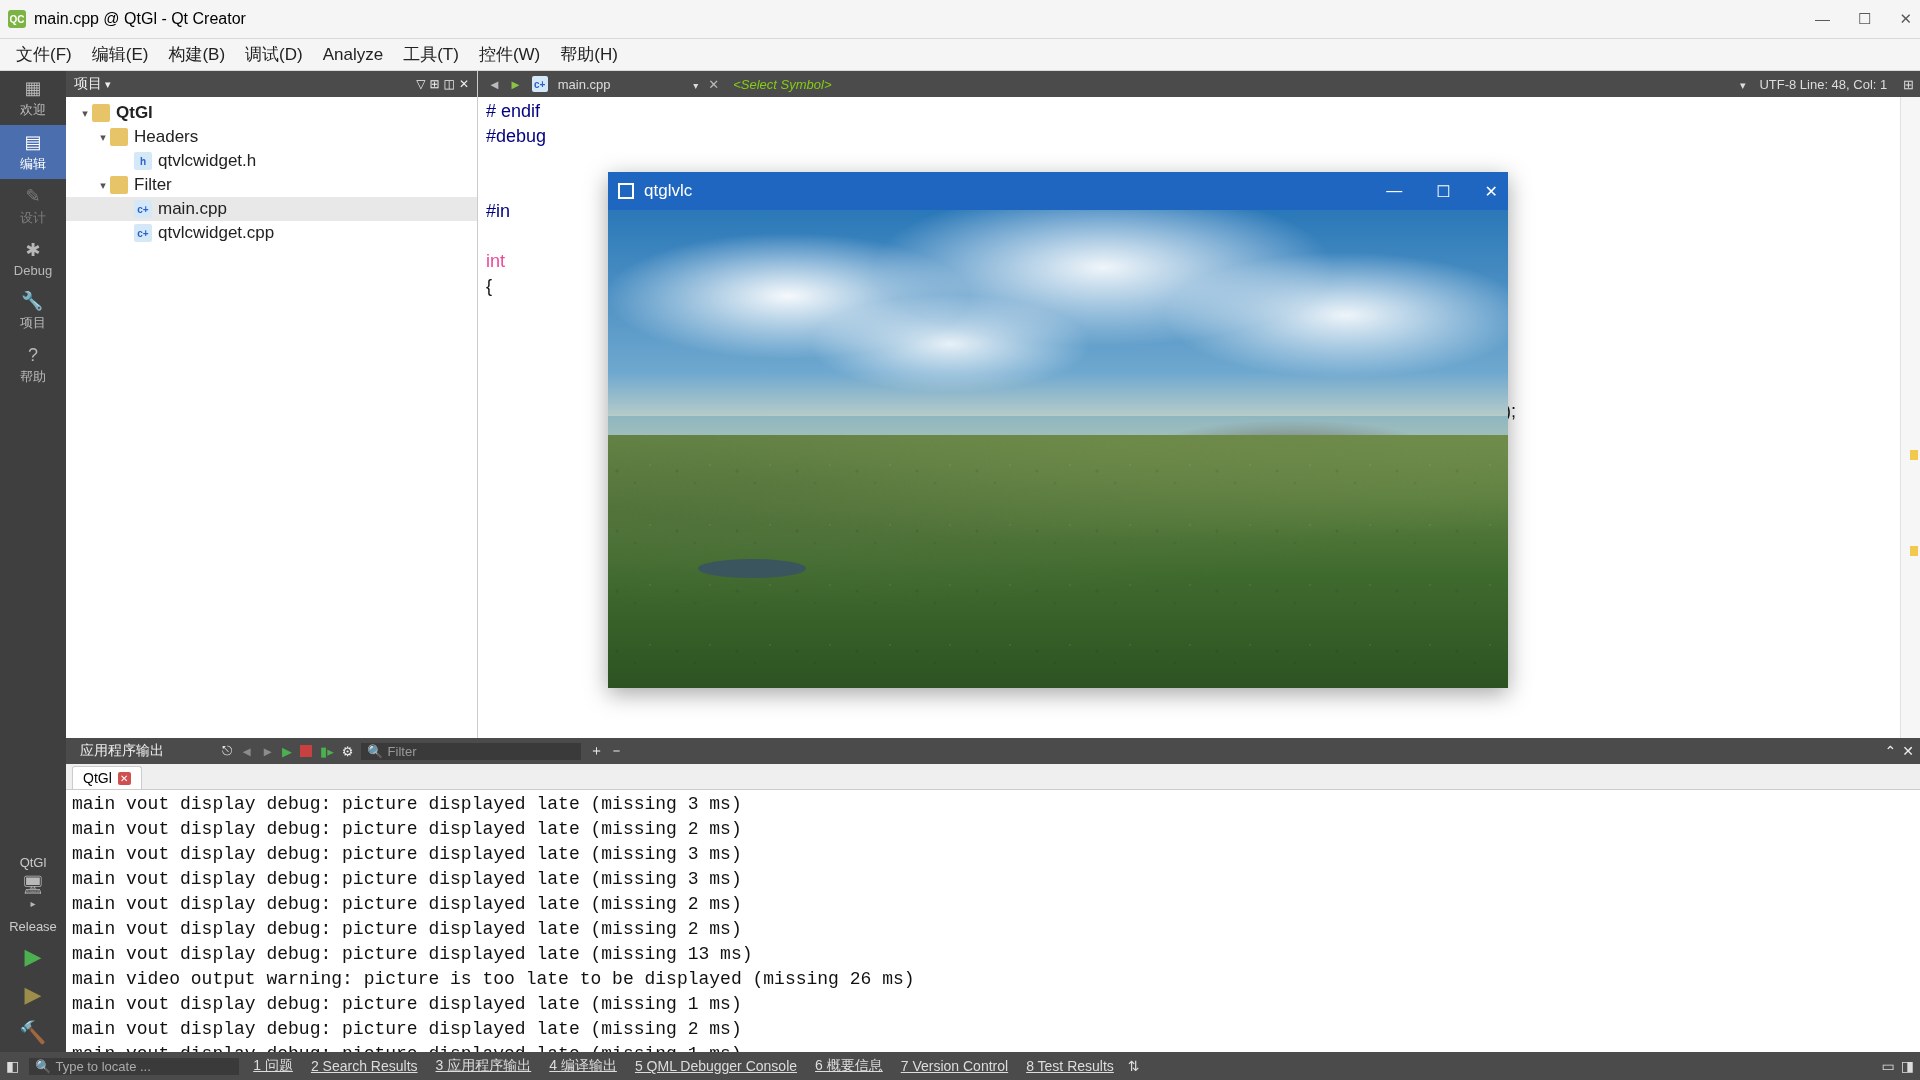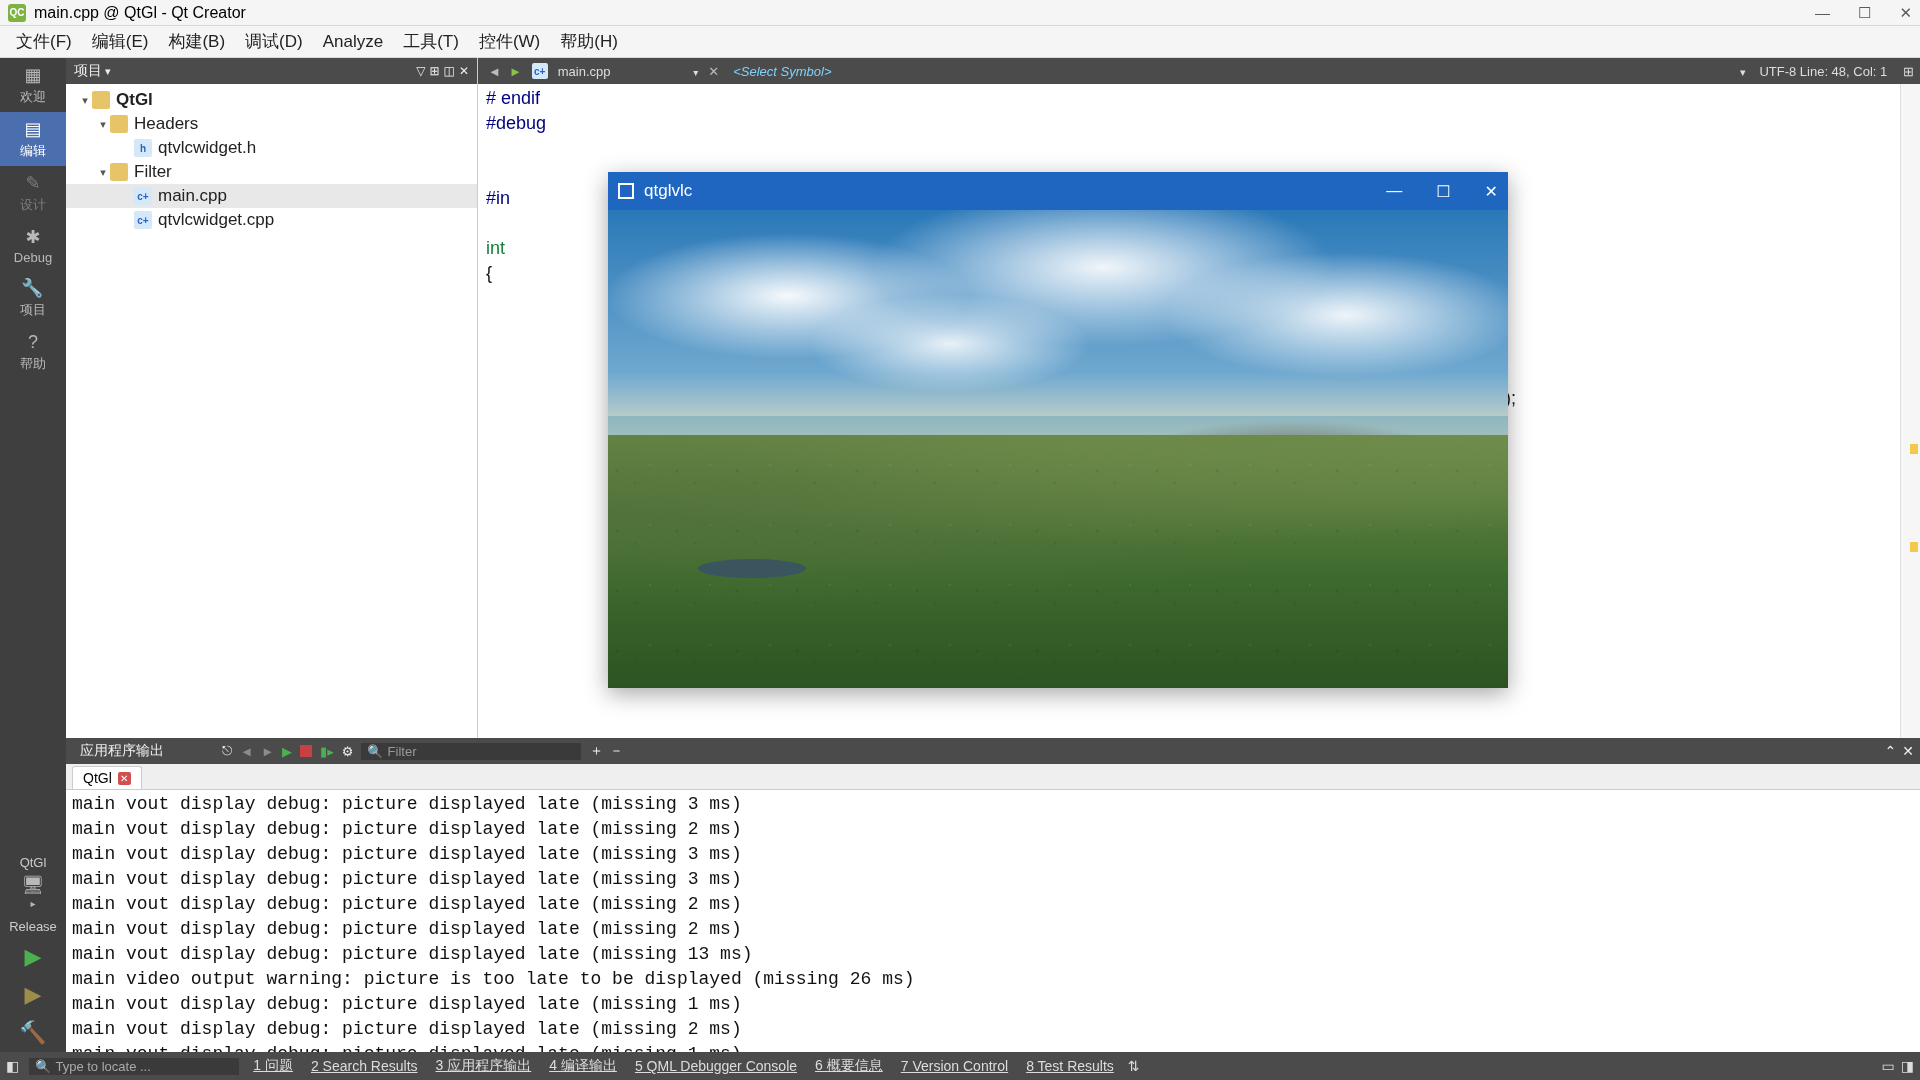--- a/index.html
+++ b/index.html
@@ -1,19 +1,19 @@
 <!DOCTYPE html>
 <html><head>
 <meta charset="utf-8">
 <style>
 * { margin: 0; padding: 0; box-sizing: border-box; font-family: "Microsoft YaHei", "Segoe UI", Tahoma, sans-serif; }
 body { width: 1920px; height: 1080px; overflow: hidden; background: #f0f0f0; display: flex; flex-direction: column; position: relative; }
 
 
-.titlebar { height: 26px; background: #f5f5f5; display: flex; align-items: center; padding: 0 8px; border-bottom: 1px solid #d8d8d8; font-size: 16px; }
+.titlebar { height: 39px; background: #f5f5f5; display: flex; align-items: center; padding: 0 8px; border-bottom: 1px solid #d8d8d8; font-size: 16px; }
 .titlebar .app-ico { width: 18px; height: 18px; background: #7cb342; border-radius: 3px; color: #fff; font-size: 10px; font-weight: bold; display: flex; align-items: center; justify-content: center; margin-right: 8px; }
 .titlebar .wbtns { margin-left: auto; display: flex; gap: 28px; color: #5a5a5a; font-size: 15px; }
 
 
 .menubar { height: 32px; background: #f5f5f5; display: flex; align-items: center; padding-left: 6px; font-size: 17px; color: #222; border-bottom: 1px solid #d8d8d8; }
 .menubar span { padding: 4px 10px; }
 
 
 .main { flex: 1; display: flex; min-height: 0; }
 
@@ -49,26 +49,26 @@
 .trow.cur { background: #e8e8e8; }
 
 
 .editor { flex: 1; display: flex; flex-direction: column; background: #fff; min-width: 0; }
 .edtoolbar { height: 26px; background: #4b4b4b; color: #ddd; font-size: 13px; display: flex; align-items: center; padding: 0 6px; }
 .edtoolbar .arr { padding: 0 4px; color: #bbb; }
 .edtoolbar .arr.g { color: #8bc34a; }
 .edtoolbar .fname { display: flex; align-items: center; gap: 4px; padding: 0 6px; }
 .edtoolbar .fname .fico { width: 16px; height: 16px; }
 .edtoolbar .combo::after { content: " ▾"; font-size: 10px; margin-left: 80px; }
-.edtoolbar .symbol { margin-left: 10px; color: #7dd3fc; font-style: italic; }
+.edtoolbar .symbol { margin-left: 10px; color: #84cc16; font-style: italic; }
 .edtoolbar .right-info { margin-left: auto; color: #ddd; font-family: Consolas, monospace; }
 .code { flex: 1; display: flex; font-family: Consolas, "Courier New", monospace; font-size: 18px; overflow: hidden; position: relative; }
 .gutter { width: 56px; background: #fafafa; color: #aaa; text-align: right; padding: 2px 8px 0 0; line-height: 25px; border-right: 1px solid #eee; }
 .codetext { flex: 1; padding: 2px 0 0 8px; line-height: 25px; white-space: pre; color: #111; position: relative; }
-.kw { color: #15803d; }
+.kw { color: #ec4899; }
 .pp { color: #000080; }
 .fold { position: absolute; left: -14px; color: #888; font-size: 12px; }
 .minimap { width: 20px; background: #f6f6f6; border-left: 1px solid #e0e0e0; position: relative; }
 .minimap .mark { position: absolute; right: 2px; width: 8px; height: 10px; background: #f2c94c; }
 
 
 .outhead { height: 26px; background: #4b4b4b; color: #eee; display: flex; align-items: center; font-size: 14px; padding: 0 6px; }
 .outhead .title { padding: 0 8px; }
 .outhead .obtns { margin-left: 50px; display: flex; gap: 8px; align-items: center; font-size: 13px; }
 .outhead .stopico { width: 12px; height: 12px; background: #c94040; }

